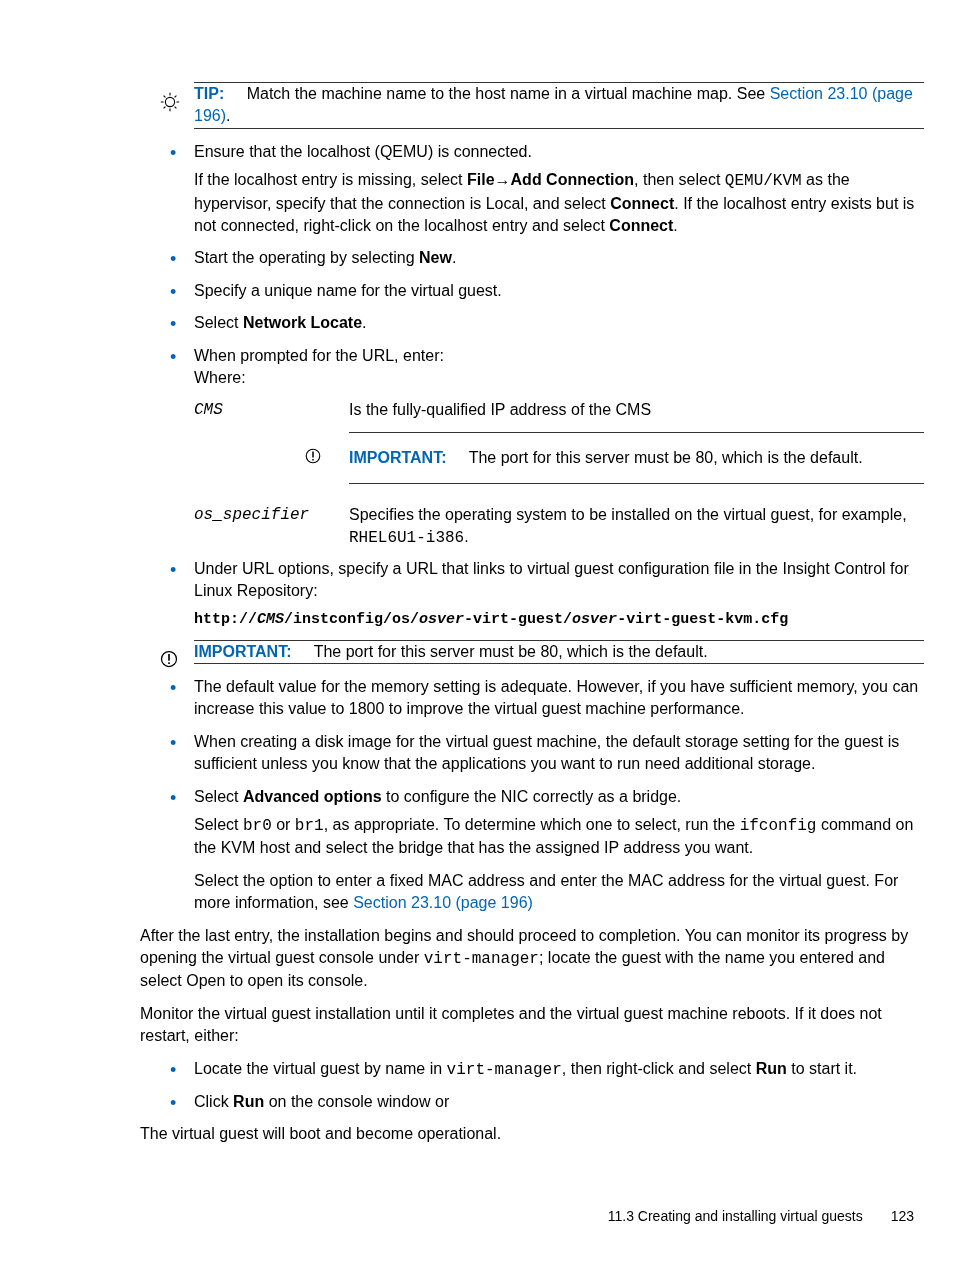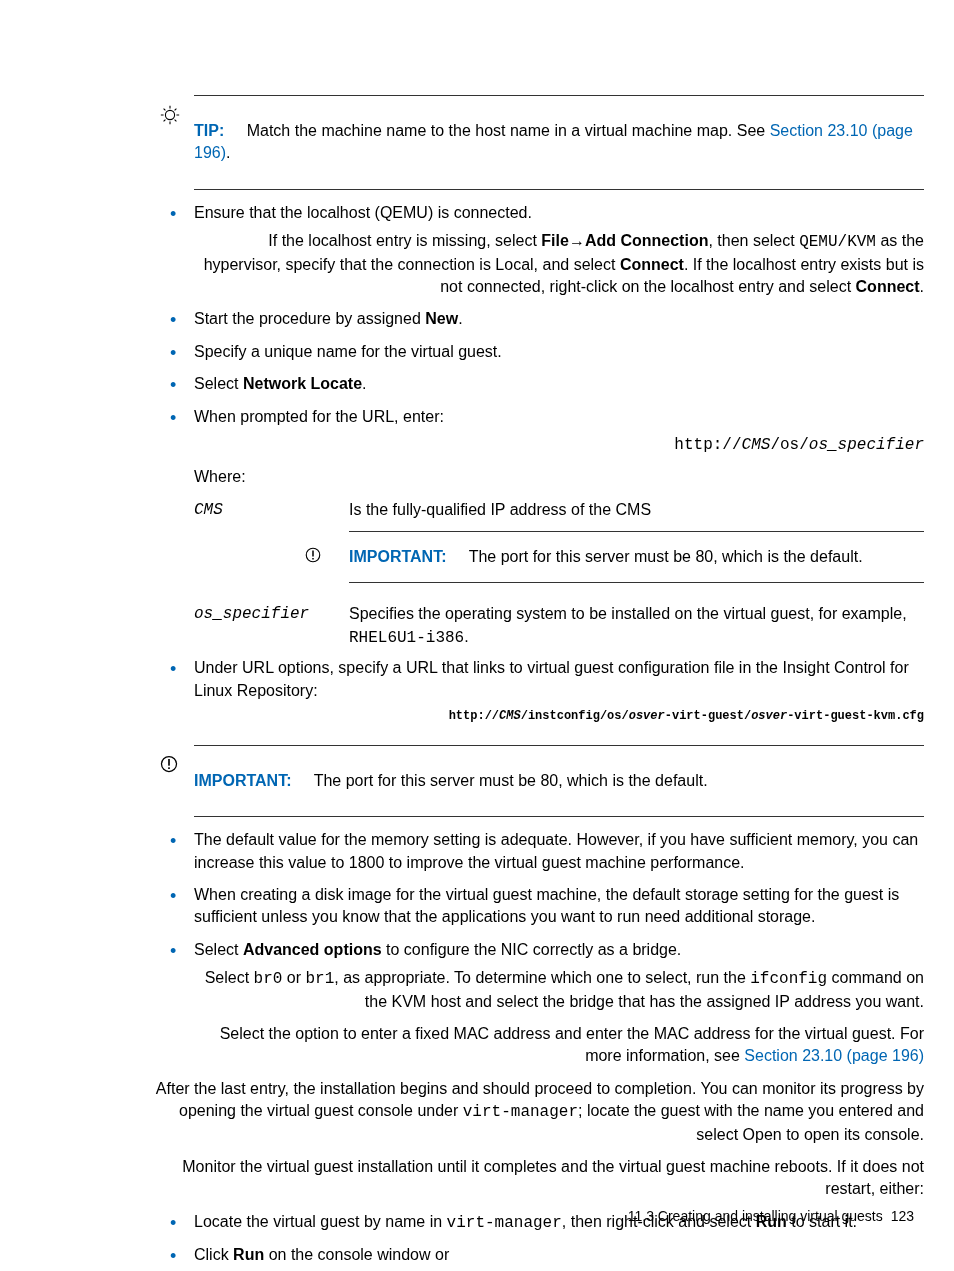--- a/index.html
+++ b/index.html
@@ -10,22 +10,22 @@
       font-size: 16px;
       color: #000;
       background: #fff;
       padding: 75px 30px 30px 140px;
       line-height: 1.4;
       position: relative;
     }
     .callout {
       border-top: 1px solid #333;
       border-bottom: 1px solid #333;
-      padding: 24px 0;
-      margin: 20px 0 12px 54px;
+      padding: 0 0;
+      margin: 7px 0 12px 54px;
       position: relative;
     }
     .callout-icon {
       position: absolute;
       left: -35px;
       top: 8px;
       width: 22px;
       height: 22px;
     }
     .callout-label {
@@ -45,21 +45,21 @@
       margin-bottom: 10px;
     }
     ul.bullets > li::before {
       content: "•";
       position: absolute;
       left: 0;
       top: 0;
       color: #0066b3;
       font-size: 18px;
     }
-    .para { margin: 6px 0 10px 0; text-align: right; }
+    .para { margin: 6px 0 10px 0; }
     .mono { font-family: "Courier New", monospace; }
     .italic { font-style: italic; }
     .bold { font-weight: bold; }
     .def-row {
       display: flex;
       margin: 6px 0 6px 54px;
     }
     .def-term { width: 155px; flex-shrink: 0; }
     .def-body { flex: 1; }
     .mini-callout {
@@ -75,21 +75,21 @@
       top: 14px;
       width: 18px;
       height: 18px;
     }
     .footer {
       position: absolute;
       bottom: 44px;
       right: 40px;
       font-size: 14px;
     }
-    .page-num { margin-left: 4px; }
+    .page-num { margin-left: 24px; }
   </style>
 </head>
 <body>
 
 <div class="callout">
   <span class="callout-icon">
     <svg viewBox="0 0 24 24" width="22" height="22">
         <g fill="none" stroke="#000" stroke-width="1.2">
           <circle cx="12" cy="12" r="5"></circle>
           <path d="M12 2v3M12 19v3M2 12h3M19 12h3M5 5l2 2M17 17l2 2M19 5l-2 2M7 17l-2 2"></path>
@@ -102,31 +102,28 @@
 </div>
 
 <ul class="bullets">
   <li>
     <div>Ensure that the localhost (QEMU) is connected.</div>
     <div class="para">
       <span>If the localhost entry is missing, select </span><span class="bold">File</span><span>→</span><span class="bold">Add Connection</span><span>, then select </span><span class="mono">QEMU/KVM</span><span> as the hypervisor, specify that the connection is Local, and select </span><span class="bold">Connect</span><span>. If the localhost entry exists but is not connected, right-click on the localhost entry and select </span><span class="bold">Connect</span><span>.</span>
     </div>
   </li>
   <li>
-    <span>Start the procedure by assigned </span><span class="bold">New</span><span>.</span>
+    <span>Start the operating by selecting </span><span class="bold">New</span><span>.</span>
   </li>
   <li>Specify a unique name for the virtual guest.</li>
   <li>
     <span>Select </span><span class="bold">Network Locate</span><span>.</span>
   </li>
   <li>
     <div>When prompted for the URL, enter:</div>
-    <div class="mono para">
-      <span>http://</span><span class="italic">CMS</span><span>/os/</span><span class="italic">os_specifier</span>
-    </div>
     <div>Where:</div>
   </li>
 </ul>
 
 <div class="def-row">
   <div class="def-term mono italic">CMS</div>
   <div class="def-body">
     <div>Is the fully-qualified IP address of the CMS</div>
     <div class="mini-callout">
       <span class="mini-callout-icon">
@@ -144,21 +141,21 @@
 <div class="def-row">
   <div class="def-term mono italic">os_specifier</div>
   <div class="def-body">
     <span>Specifies the operating system to be installed on the virtual guest, for example, </span><span class="mono">RHEL6U1-i386</span><span>.</span>
   </div>
 </div>
 
 <ul class="bullets">
   <li>
     <div>Under URL options, specify a URL that links to virtual guest configuration file in the Insight Control for Linux Repository:</div>
-    <div class="mono bold para" style="font-size:12px;">
+    <div class="mono bold para" style="font-size:15px;">
       <span>http://</span><span class="italic">CMS</span><span>/instconfig/os/</span><span class="italic">osver</span><span>-virt-guest/</span><span class="italic">osver</span><span>-virt-guest-kvm.cfg</span>
     </div>
   </li>
 </ul>
 
 <div class="callout" style="margin-left:54px;">
   <span class="callout-icon" style="left:-35px;">
     <svg viewBox="0 0 24 24" width="20" height="20">
         <circle cx="12" cy="12" r="9" fill="none" stroke="#000" stroke-width="1.5"></circle>
         <rect x="11" y="6" width="2" height="8" fill="#000"></rect>

